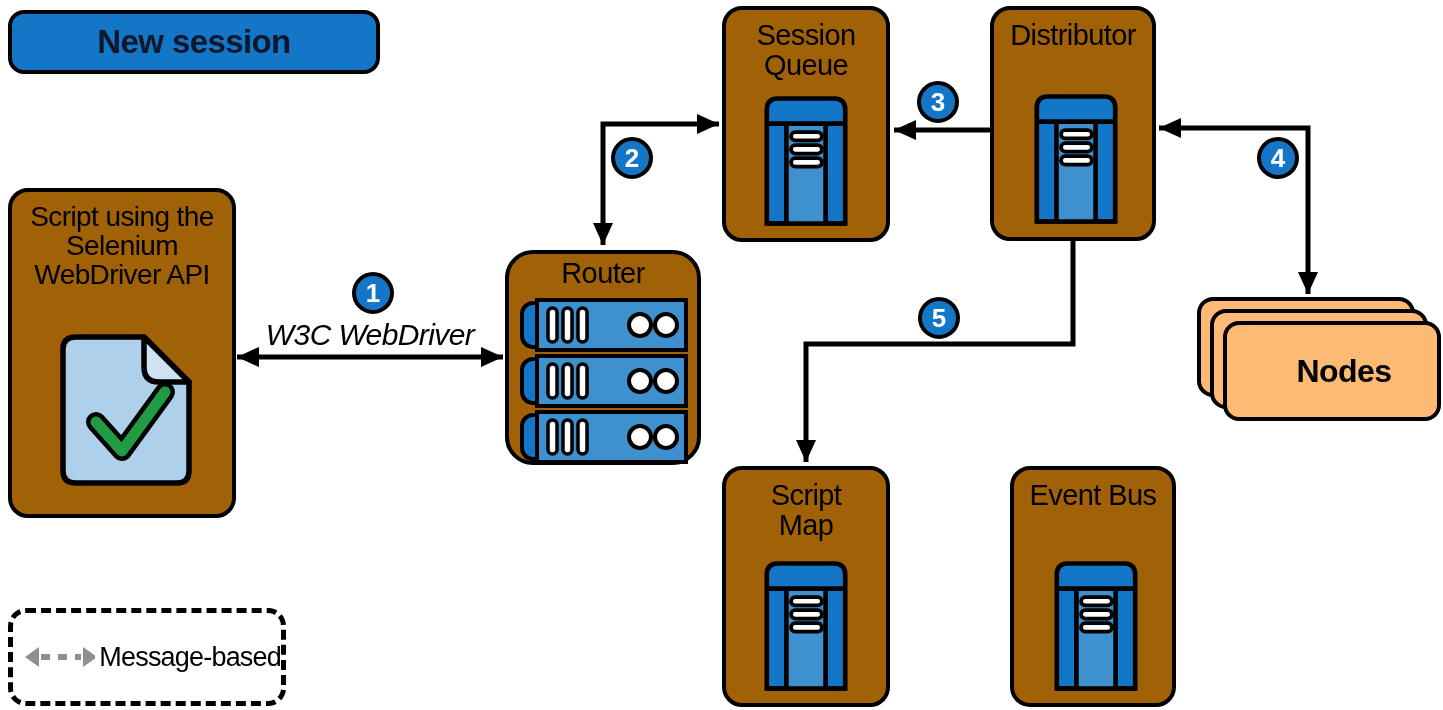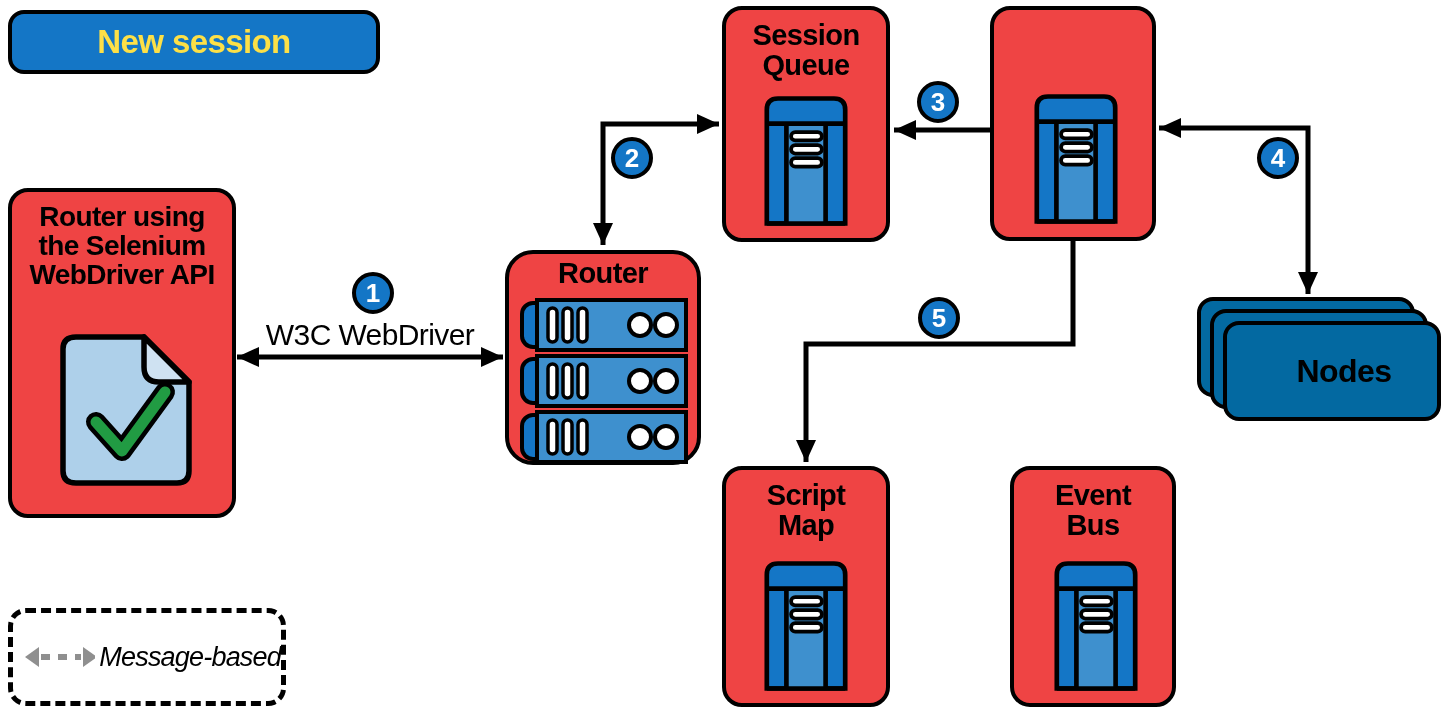--- a/index.html
+++ b/index.html
@@ -3,65 +3,65 @@
 <meta charset="utf-8">
 <style>
   html,body { margin:0; padding:0; background:#fff; }
   .stage {
     position:relative; width:1443px; height:710px; overflow:hidden;
     font-family:"Liberation Sans","DejaVu Sans",sans-serif; color:#000;
     background:#fff;
   }
   .layer-arrows { position:absolute; left:0; top:0; z-index:1; }
   .box {
-    position:absolute; background:#ef4444; border:4px solid #000;
-    border-radius:20px; box-sizing:border-box; z-index:2;font-weight:bold;
+    position:absolute; background:#a16207; border:4px solid #000;
+    border-radius:20px; box-sizing:border-box; z-index:2;
   }
   .box-title {
     text-align:center; font-size:29px; line-height:1.04;
     letter-spacing:-0.6px; margin:0 auto; padding-top:10px;
   }
   .title-narrow { max-width:130px; }
   .banner {
     position:absolute; left:8px; top:10px; width:372px; height:64px;
     background:#1476c6; border:4px solid #000; border-radius:16px;
     box-sizing:border-box; display:flex; align-items:center; justify-content:center;
     z-index:2;
   }
   .banner span {
-    color:#fde047; font-size:33px; font-weight:bold; letter-spacing:-0.6px;
+    color:#0f172a; font-size:33px; font-weight:bold; letter-spacing:-0.6px;
   }
   .badge {
     position:absolute; width:42px; height:42px; border-radius:50%;
     background:#1476c6; border:4px solid #000; box-sizing:border-box;
     display:flex; align-items:center; justify-content:center; z-index:3;
   }
   .badge span { color:#fff; font-size:26px; font-weight:bold; }
   .icon-abs { position:absolute; }
   .w3c-label {
     position:absolute; left:250px; top:318px; width:240px; text-align:center;
-    font-size:30px; letter-spacing:-0.6px; z-index:2;
+    font-size:30px; font-style:italic; letter-spacing:-0.6px; z-index:2;
   }
   .nodes-card {
-    position:absolute; width:218px; height:100px; background:#0369a1;
+    position:absolute; width:218px; height:100px; background:#fdba74;
     border:4px solid #000; border-radius:16px; box-sizing:border-box;padding-left:24px;
   }
   .nodes-label {
     display:flex; width:100%; height:100%; align-items:center; justify-content:center;
     font-size:32px; font-weight:bold; letter-spacing:-0.6px;
   }
   .legend {
     position:absolute; left:8px; top:608px; width:278px; height:98px;
     border:5px dashed #000; border-radius:18px; box-sizing:border-box;
     z-index:2; display:flex; flex-direction:column; justify-content:center;
     gap:2px; padding-left:10px;
   }
   .legend-row { display:flex; align-items:center; gap:4px; height:42px; }
   .legend-row .lbl {
-    font-size:27px; font-style:italic; letter-spacing:-0.8px; white-space:nowrap;
+    font-size:27px; letter-spacing:-0.8px; white-space:nowrap;
   }
   .units { position:absolute; left:11px; top:44px; }
   .unit { display:block; margin-bottom:2px; }
 </style>
 </head>
 <body>
 
 <div class="stage">
 
   <svg width="0" height="0" style="position:absolute">
@@ -101,21 +101,21 @@
     <path d="M990,130 L894,130" stroke="#000" stroke-width="5" fill="none" marker-end="url(#ah)"></path>
     <path d="M1308,294 L1308,128 L1159,128" stroke="#000" stroke-width="5" fill="none" marker-start="url(#ah)" marker-end="url(#ah)"></path>
     <path d="M1073,240 L1073,344 L806,344 L806,462" stroke="#000" stroke-width="5" fill="none" marker-end="url(#ah)"></path>
   </svg>
 
   <div class="banner">
     <span>New session</span>
   </div>
 
   <div class="box" style="left:8px; top:188px; width:228px; height:330px;">
-    <div class="box-title" style="font-size:28px; max-width:200px;">Router using the Selenium WebDriver API</div>
+    <div class="box-title" style="font-size:28px; max-width:200px;">Script using the Selenium WebDriver API</div>
     <svg class="icon-abs" style="left:48px; top:142px;" width="132" height="152">
       <use href="#doc-check"></use>
     </svg>
   </div>
 
   <div class="w3c-label">W3C WebDriver</div>
 
   <div class="box" style="left:505px; top:250px; width:196px; height:215px;border-radius:28px;">
     <div class="box-title" style="padding-top:4px;">Router</div>
     <div class="units">
@@ -132,20 +132,21 @@
   </div>
 
   <div class="box" style="left:722px; top:6px; width:168px; height:236px;">
     <div class="box-title title-narrow">Session Queue</div>
     <svg class="icon-abs" style="left:38px; top:84px;" width="84" height="134">
         <use href="#tower"></use>
       </svg>
   </div>
 
   <div class="box" style="left:990px; top:6px; width:166px; height:235px;">
+    <div class="box-title">Distributor</div>
     <svg class="icon-abs" style="left:40px; top:82px;" width="84" height="134">
         <use href="#tower"></use>
       </svg>
   </div>
 
   <div class="box" style="left:722px; top:466px; width:168px; height:241px;">
     <div class="box-title title-narrow">Script Map</div>
     <svg class="icon-abs" style="left:38px; top:89px;" width="84" height="134">
         <use href="#tower"></use>
       </svg>

